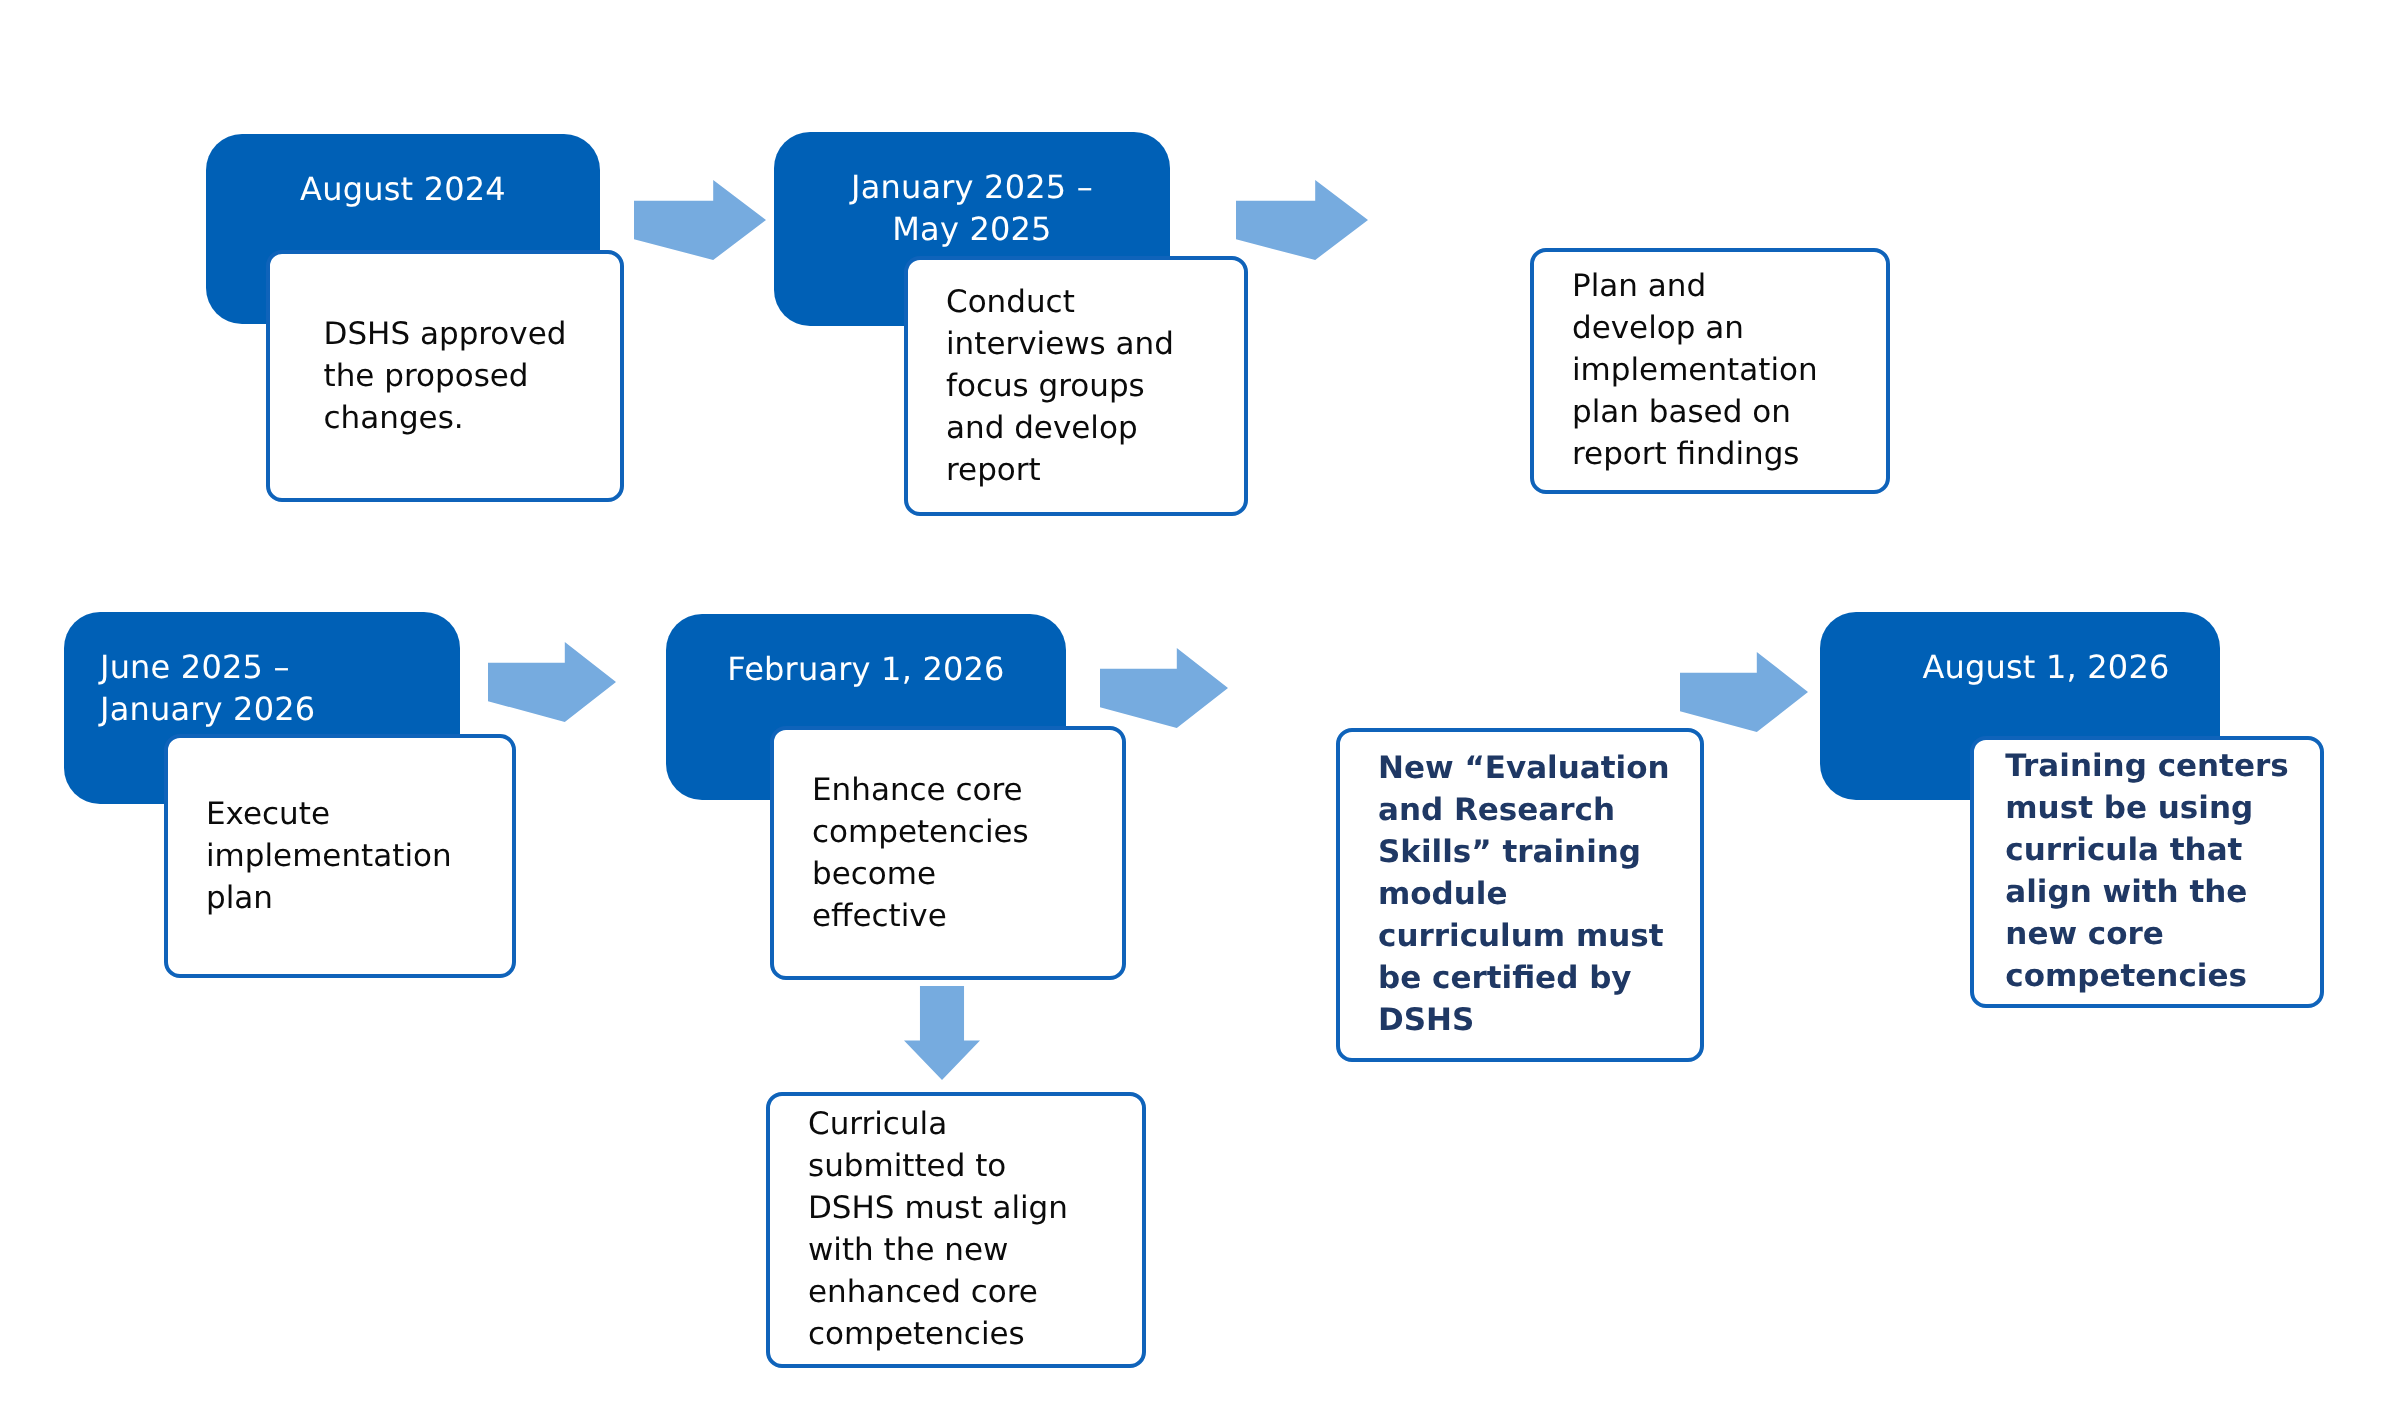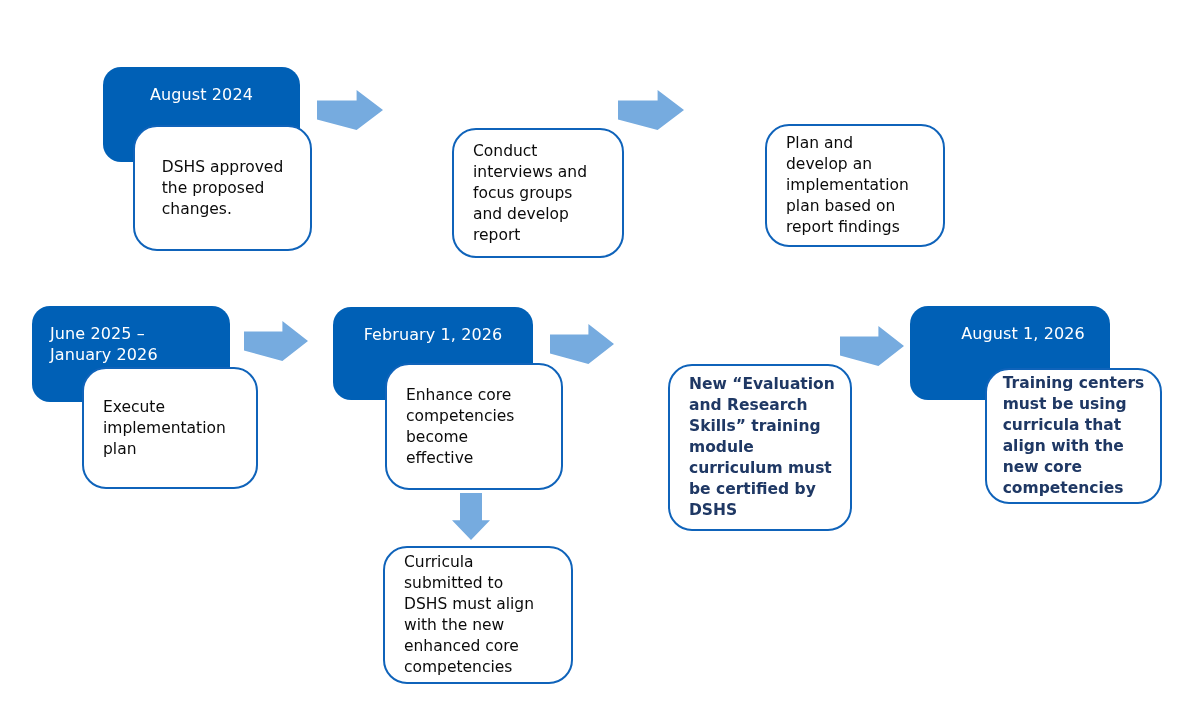--- a/index.html
+++ b/index.html
@@ -32,21 +32,21 @@
     white-space: pre-line;
     z-index: 1;
     letter-spacing: 0.1px;
   }
   .datebox.center { text-align: center; padding-left: 10px; padding-right: 10px; }
 
   .bodybox {
     position: absolute;
     background: #fff;
     border: 2px solid var(--box-border);
-    border-radius: 24px;
+    border-radius: 8px;
     color: var(--body-text);
     font-size: 15.5px;
     line-height: 21px;
     padding: 8px 14px 8px 19px;
     white-space: pre-line;
     z-index: 2;
     display: flex;
     flex-direction: column;
     justify-content: center;
   }
@@ -99,20 +99,22 @@
 
 <div class="stage">
 
   <div id="d1" class="datebox center">August 2024</div>
   <div id="b1" class="bodybox center">DSHS approved
 the proposed
 changes.</div>
 
   <div id="a1" class="arrow-right"></div>
 
+  <div id="d2" class="datebox center">January 2025 –
+May 2025</div>
   <div id="b2" class="bodybox">Conduct
 interviews and
 focus groups
 and develop
 report</div>
 
   <div id="a2" class="arrow-right"></div>
 
   <div id="b3" class="bodybox">Plan and
 develop an

